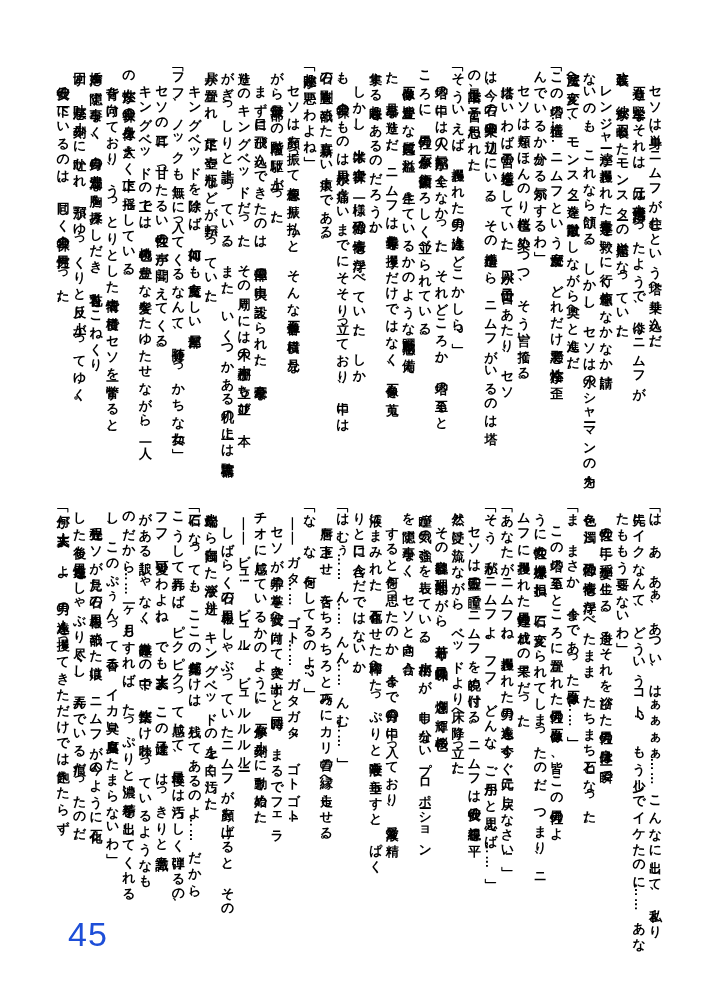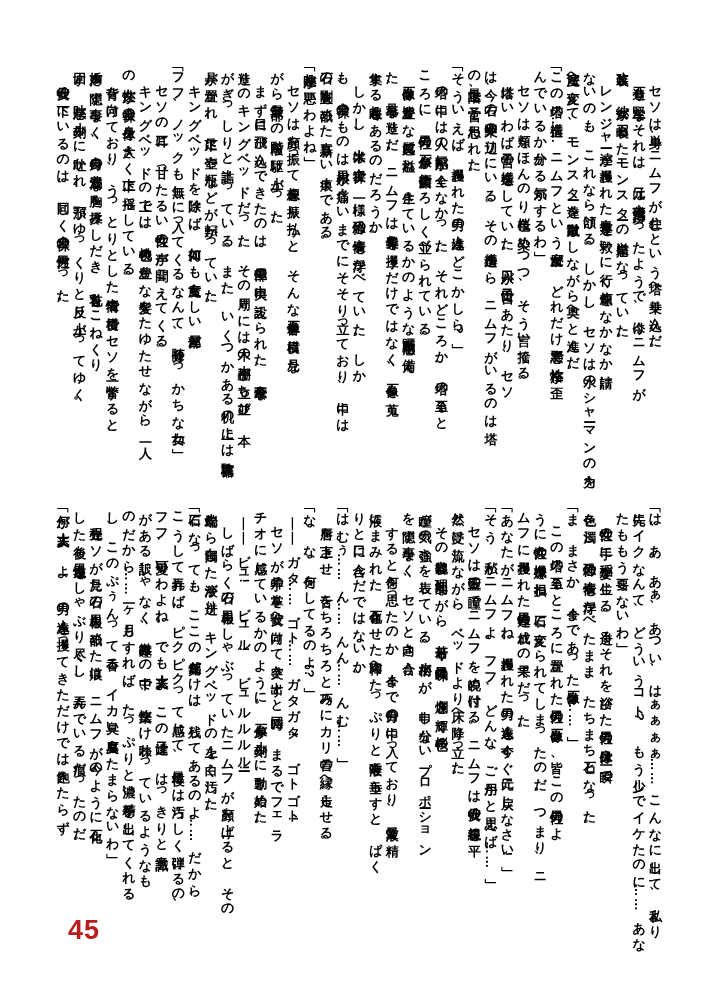--- a/index.html
+++ b/index.html
@@ -34,24 +34,24 @@
     padding: 0;
     line-height: 16.45px;
     white-space: pre;
   }
   .block-top    { top: 62px; }
   .block-bottom { top: 503px; }
   .page-number {
     position: absolute;
     left: 68px;
     top: 915px;
-    font-size: 27px;
-    font-weight: 700;
+    font-size: 34px;
+    font-weight: 400;
     letter-spacing: 1px;
-    color: #b91c1c;
+    color: #1d4ed8;
   }
 </style>
 </head>
 <body>
 
 <div class="page">
   <div class="text-block block-top">
       <p>　セソは単身、ニムフが住むという塔へ乗り込んだ。</p>
       <p>　石造り堅牢なそれは、元は古代遺跡だったようで、今はニムフが</p>
       <p>改装し、彼女が召喚したモンスターの巣窟になっていた。</p>

